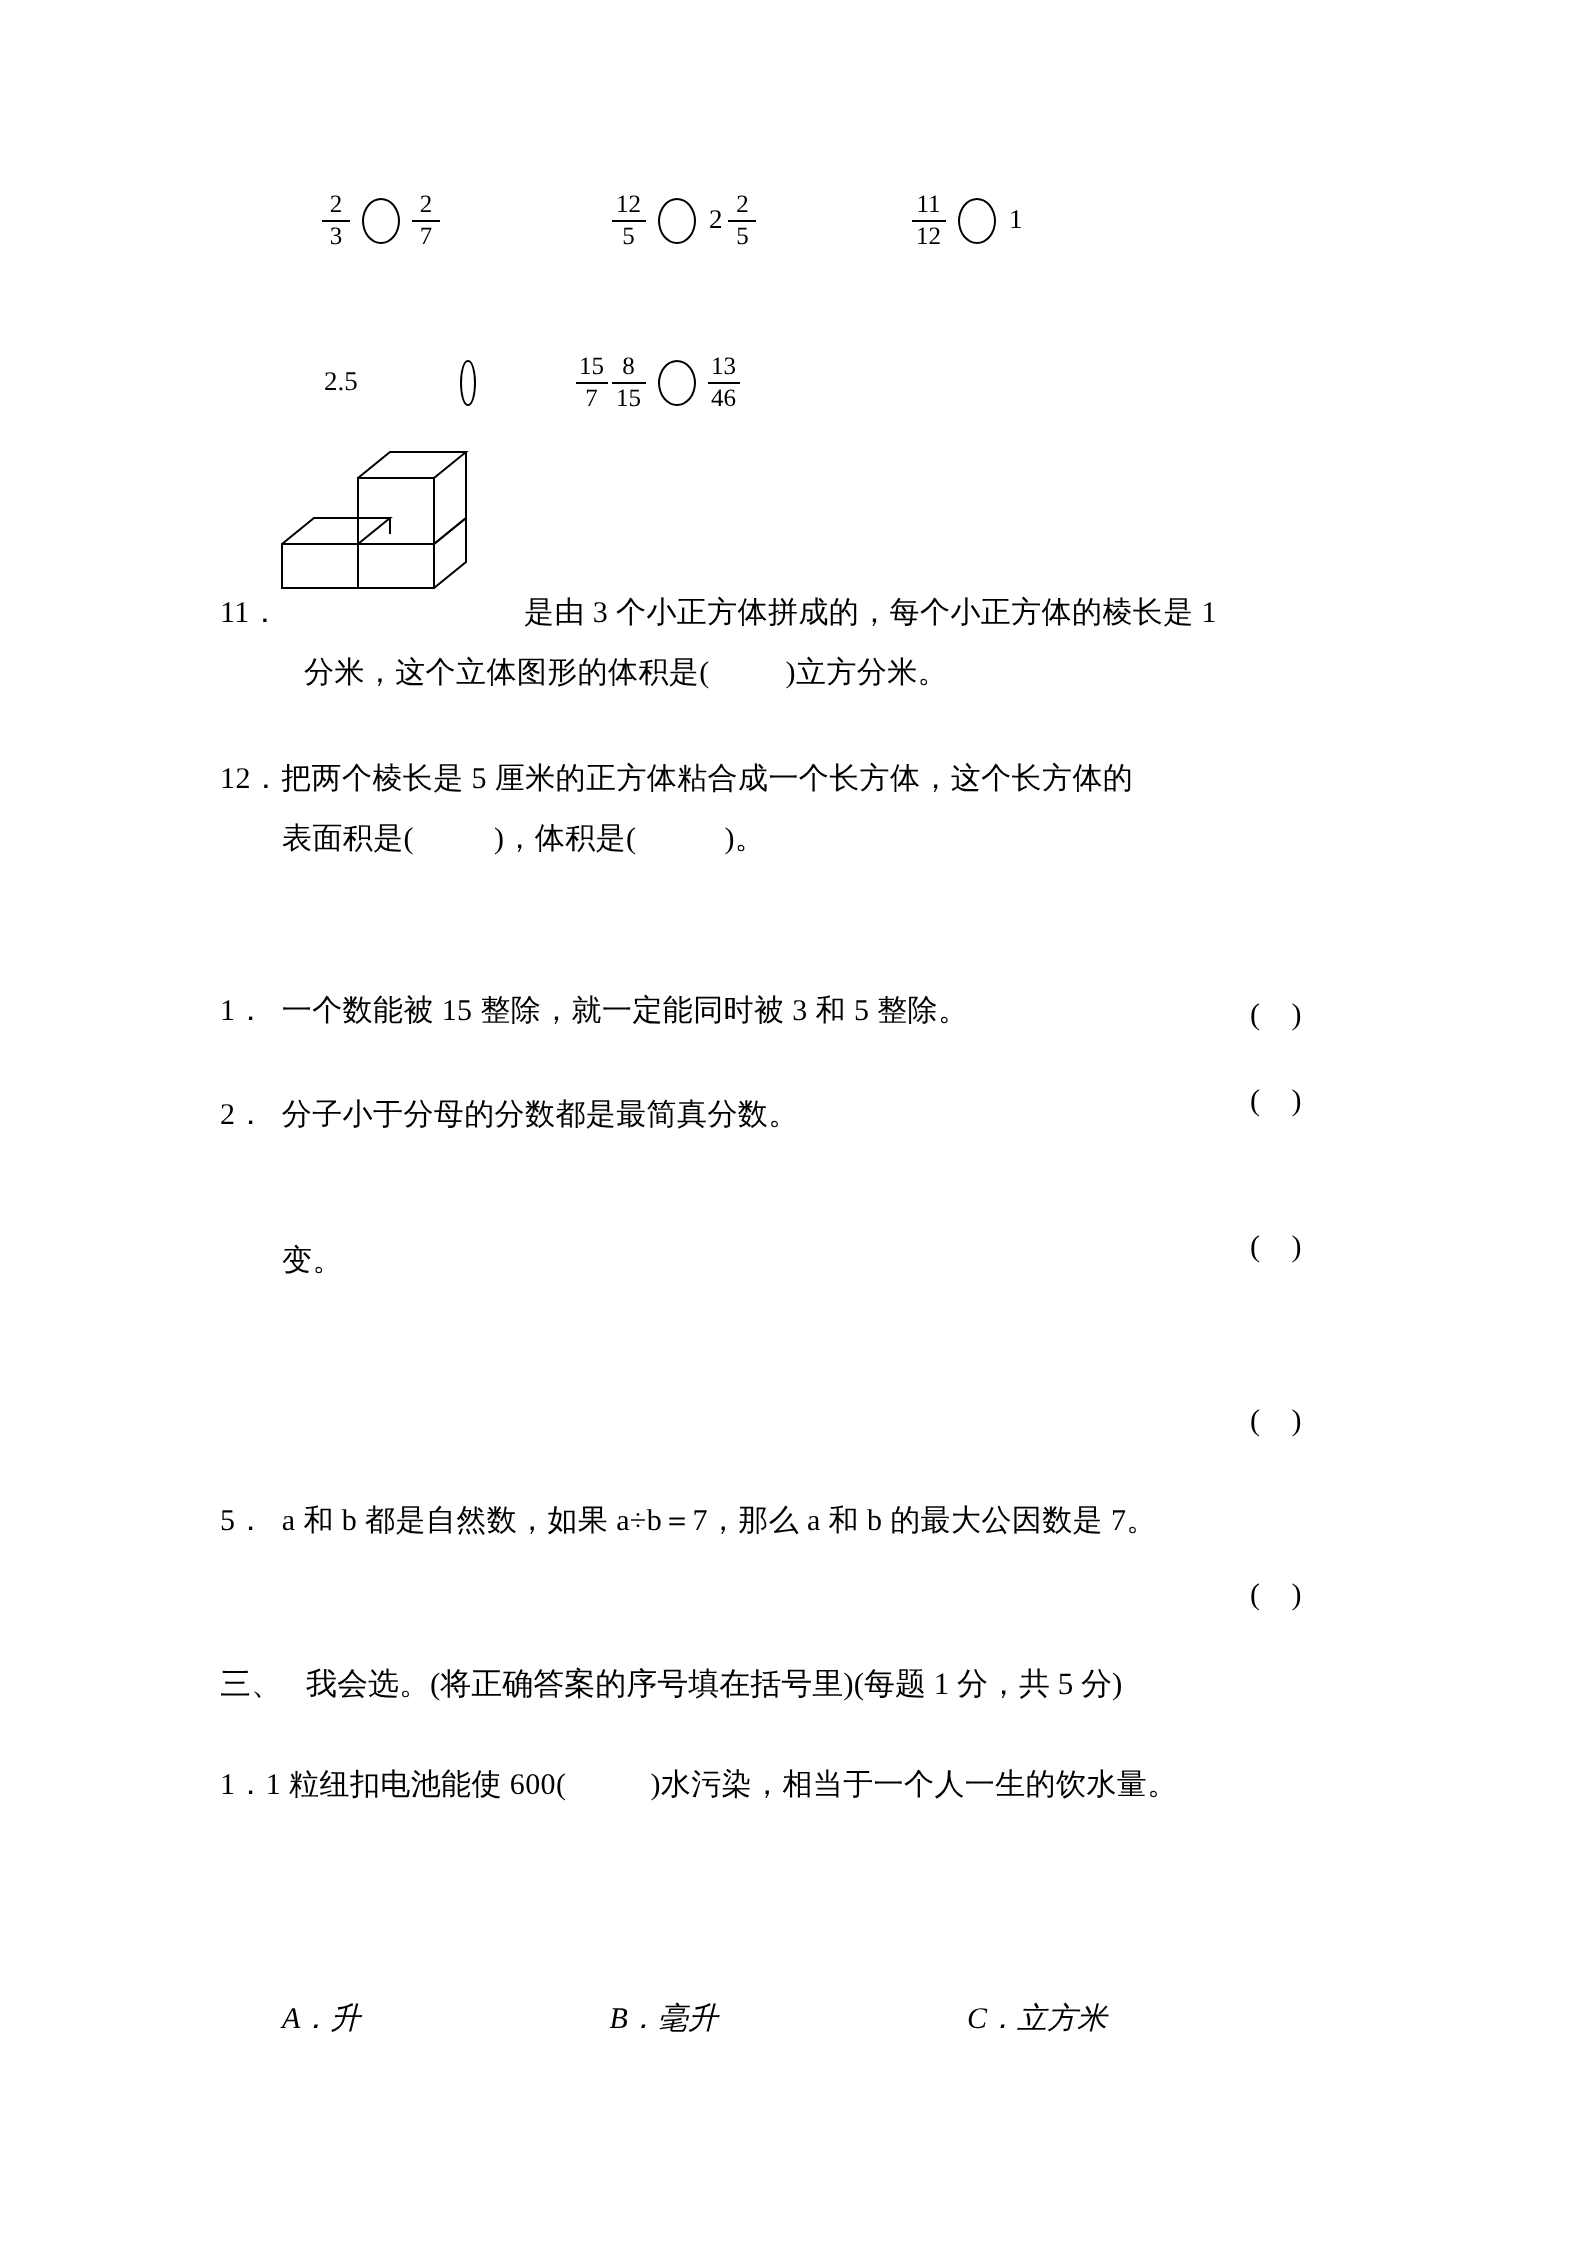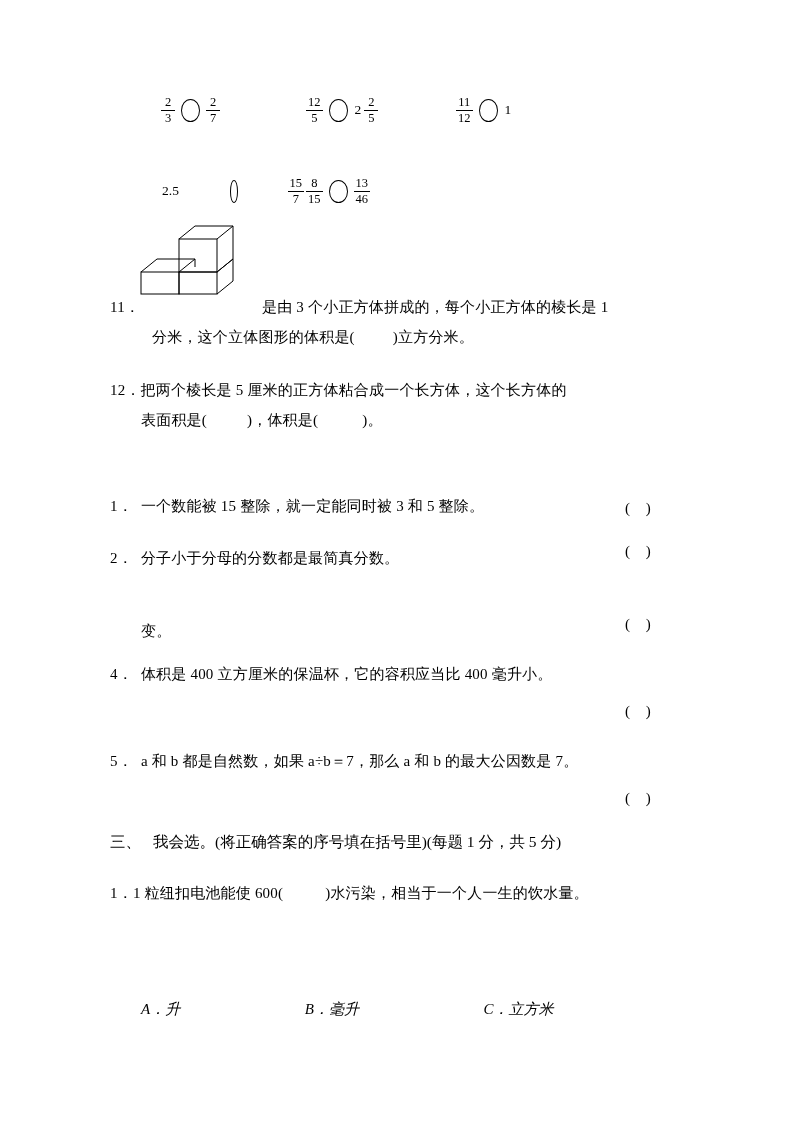--- a/index.html
+++ b/index.html
@@ -234,23 +234,20 @@
     <span>(      )</span>
   </div>
 
   <div class="q" style="left:141px; top:616px; width:640px;">
     <span>变。</span>
   </div>
   <div class="tf-paren" style="left:625px; top:616px;">
     <span>(      )</span>
   </div>
 
-  <div class="q" style="left:110px; top:659px; width:640px;">
-    <span>4．</span><span style="display:inline-block;width:8px;"></span><span>体积是 400 立方厘米的保温杯，它的容积应当比 400 毫升小。</span>
-  </div>
   <div class="tf-paren" style="left:625px; top:703px;">
     <span>(      )</span>
   </div>
 
   <div class="q" style="left:110px; top:746px; width:660px;">
     <span>5．</span><span style="display:inline-block;width:8px;"></span><span>a 和 b 都是自然数，如果 a÷b＝7，那么 a 和 b 的最大公因数是 7。</span>
   </div>
   <div class="tf-paren" style="left:625px; top:790px;">
     <span>(      )</span>
   </div>

